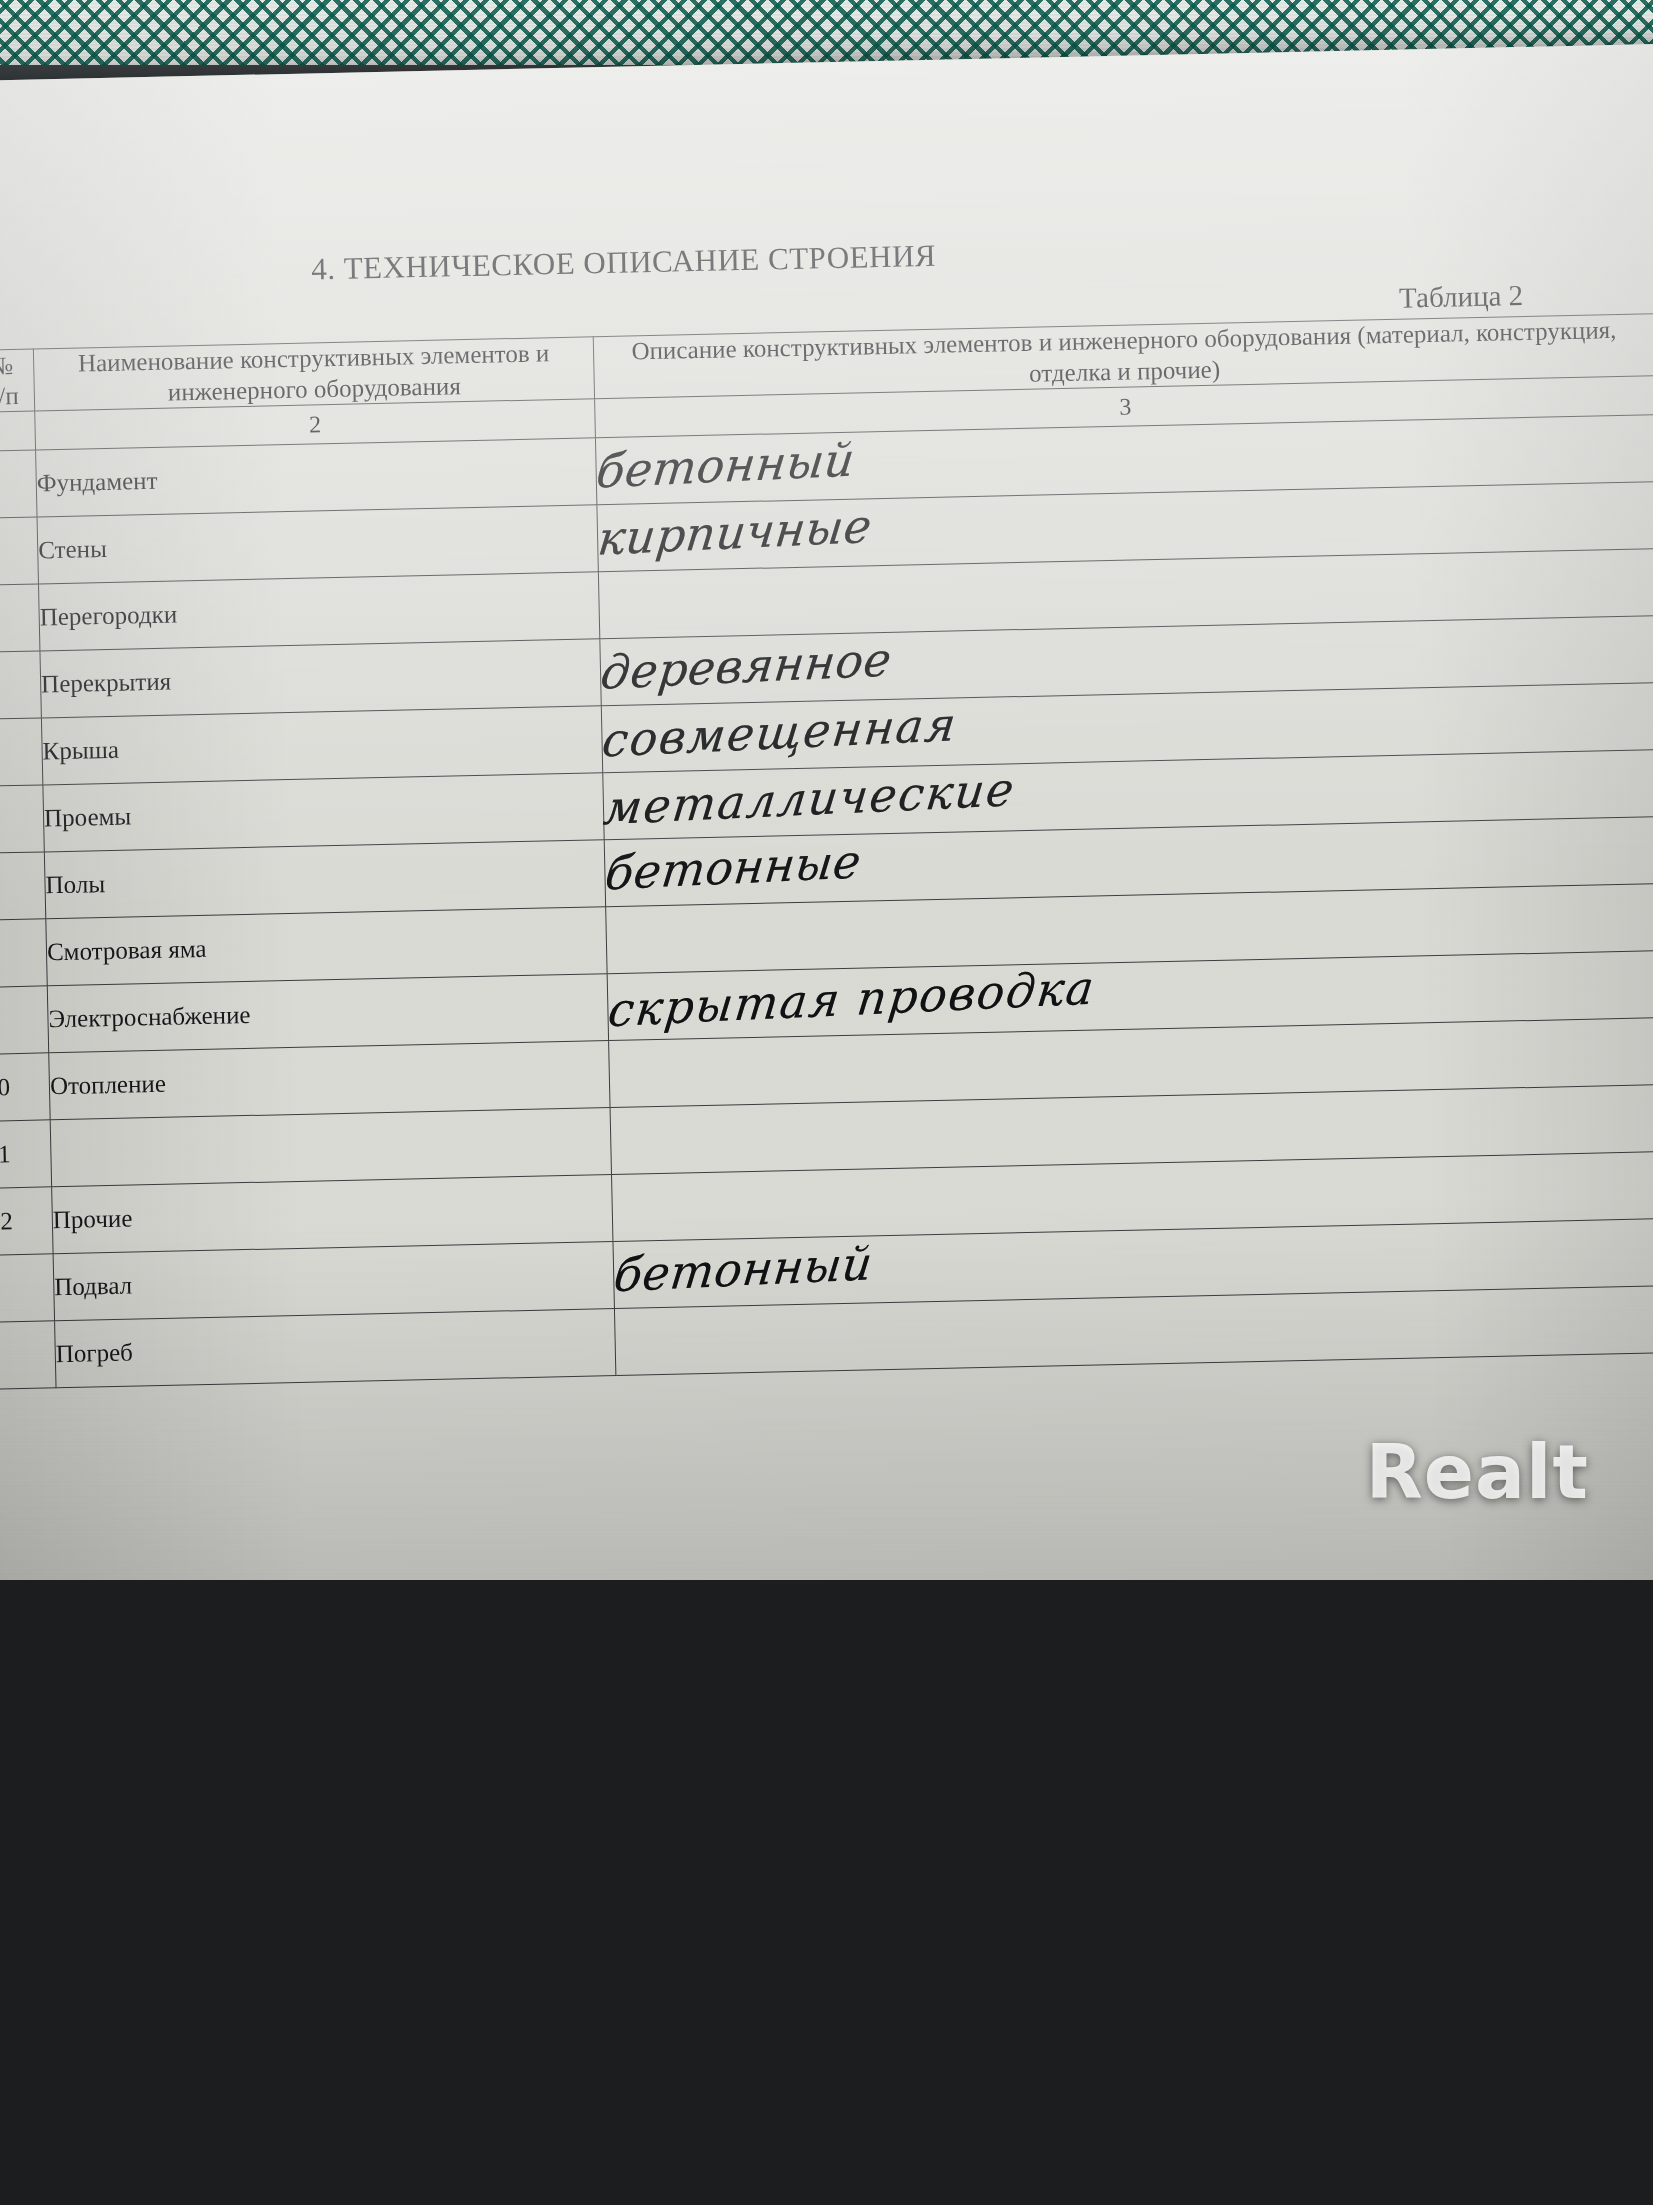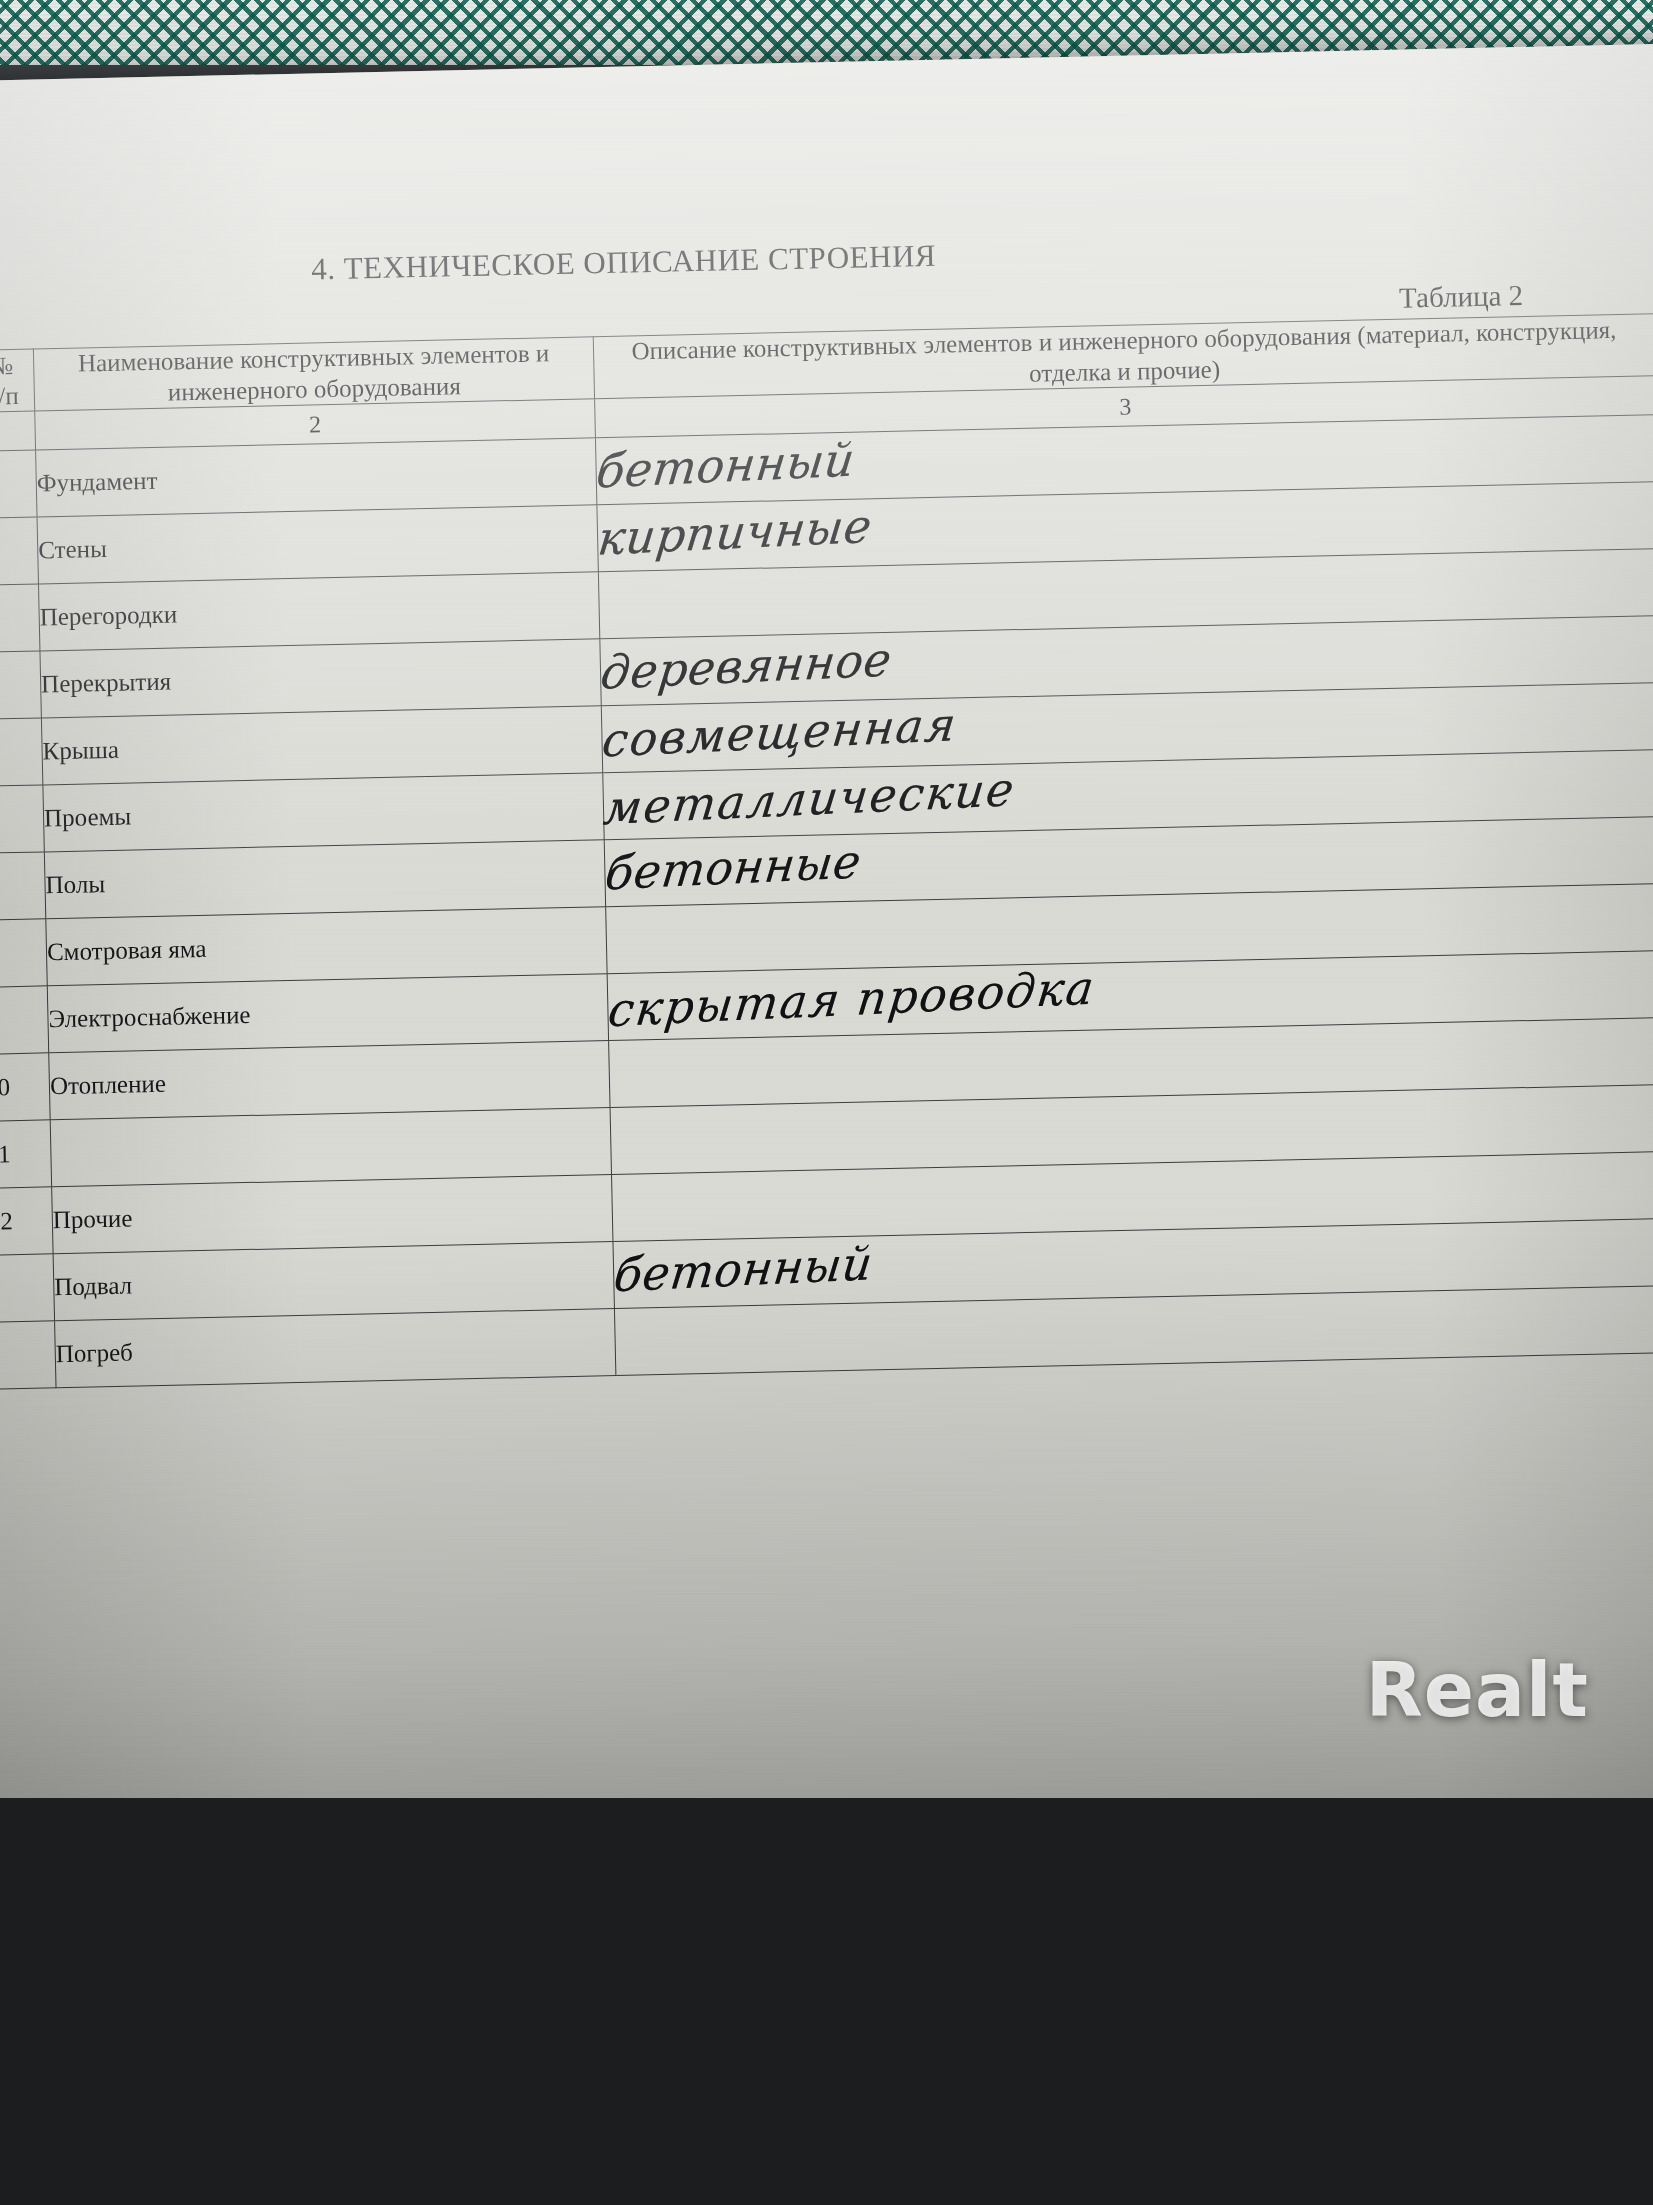--- a/index.html
+++ b/index.html
@@ -11,21 +11,21 @@
     width: 1654px;
     height: 2205px;
     overflow: hidden;
     font-family: "Liberation Serif", serif;
   }
 
   
   .photo {
     position: relative;
     width: 1654px;
-    height: 1798px;
+    height: 1580px;
     overflow: hidden;
     background: #2f3436;
   }
 
   
   .cloth {
     position: absolute;
     left: 0; top: 0;
     width: 1654px;
     height: 162px;

